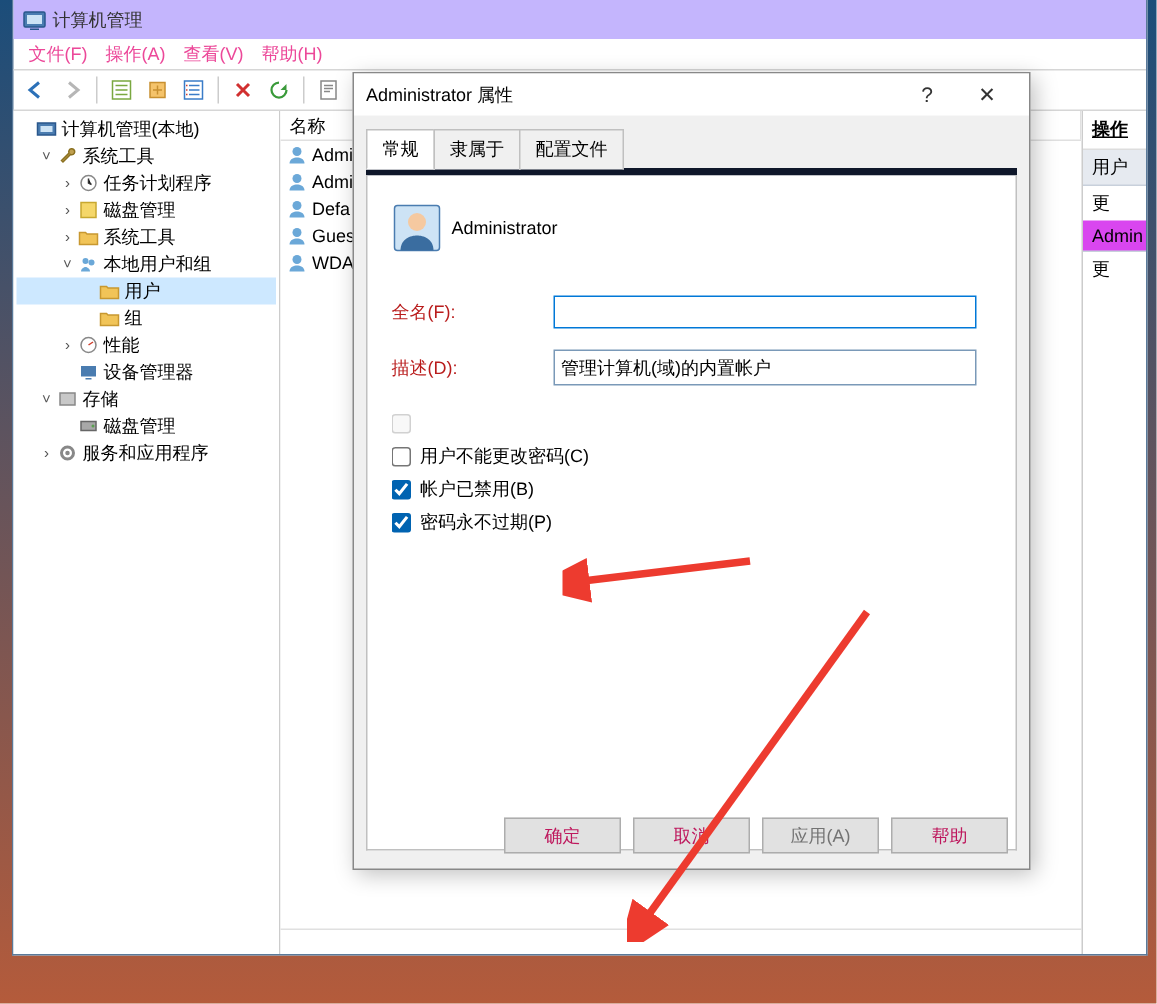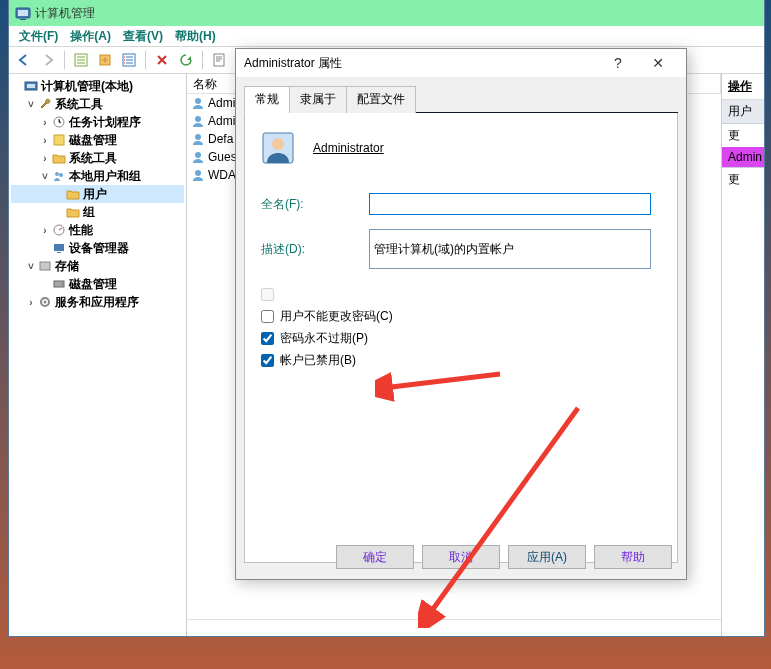--- a/index.html
+++ b/index.html
@@ -1,29 +1,29 @@
 <!DOCTYPE html>
 <html><head>
 <meta charset="utf-8">
 <style>
   * { box-sizing: border-box; margin: 0; padding: 0; font-family: "Microsoft YaHei", "Segoe UI", sans-serif; font-size: 12px; }
   body { background: linear-gradient(#1b4d7a, #b45b3b); width: 771px; height: 669px; overflow: hidden; position: relative; }
 
   
   .mgmt-window { position: absolute; left: 8px; top: 0; width: 757px; height: 637px; background: #fff; border: 1px solid #5a7a9a; border-top: none; }
-  .mgmt-titlebar { height: 26px; background: #86efac; display: flex; align-items: center; padding: 0 6px; gap: 4px; color: #333; }
+  .mgmt-titlebar { height: 26px; background: #c4b5fd; display: flex; align-items: center; padding: 0 6px; gap: 4px; color: #333; }
   .mgmt-titlebar .icon-sm { width: 16px; height: 16px; }
   .menubar { height: 20px; display: flex; padding: 0 4px; }
-  .menubar .menu-item { padding: 2px 6px; color: #0f766e; cursor: default; font-weight: bold; }
+  .menubar .menu-item { padding: 2px 6px; color: #ec4899; cursor: default; }
   .toolbar { height: 28px; border-top: 1px solid #d6d6d6; border-bottom: 1px solid #d6d6d6; display: flex; align-items: center; padding: 0 4px; gap: 2px; }
   .tb-btn { width: 22px; height: 22px; display: flex; align-items: center; justify-content: center; border: 1px solid transparent; }
   .tb-sep { width: 1px; height: 18px; background: #ccc; margin: 0 3px; }
 
   .mgmt-body { position: absolute; left:0; top:74px; bottom:0; right:0; display: flex; }
-  .tree-pane { width: 178px; border-right: 1px solid #ccc; background: #fff; overflow: hidden; font-weight: bold; }
+  .tree-pane { width: 178px; border-right: 1px solid #ccc; background: #fff; overflow: hidden; }
   .list-pane { flex: 1; border-right: 1px solid #ccc; background: #fff; position: relative; }
   .right-pane { width: 42px; background: #fff; overflow: hidden; }
 
   
   .tree { padding: 3px 2px; }
   .tree .node { display: flex; align-items: center; height: 18px; white-space: nowrap; cursor: default; }
   .tree .node .exp { width: 12px; text-align: center; color: #555; font-size: 10px; }
   .tree .node .ico { width: 16px; height: 16px; display: inline-flex; align-items: center; justify-content: center; margin-right: 2px; }
   .tree .node.sel { background: #cde8ff; }
   .tree .depth1 { padding-left: 0px; }
@@ -41,37 +41,37 @@
   .right-head { background: #fff; padding: 4px 6px; font-weight: 700; border-bottom: 1px solid #ddd; text-decoration: underline; }
   .right-tabhead { background: #e6eaf0; padding: 3px 6px; border-bottom: 1px solid #c8d0db; }
   .right-item { padding: 3px 6px; white-space: nowrap; overflow: hidden; }
 
   
   .dialog { position: absolute; left: 235px; top: 48px; width: 452px; height: 532px; background: #f0f0f0; border: 1px solid #888; box-shadow: 3px 3px 14px rgba(0,0,0,0.25); }
   .dlg-titlebar { height: 28px; background: #fff; display: flex; align-items: center; padding: 0 8px; font-size: 12px; }
   .dlg-titlebar .spacer { flex: 1; }
   .dlg-help, .dlg-close { width: 40px; height: 22px; display: flex; align-items: center; justify-content: center; color: #333; font-size: 14px; }
   .dlg-body { position: absolute; top: 28px; left: 0; right: 0; bottom: 0; padding: 8px 8px 0 8px; }
-  .tabs { border-bottom: 1px solid #0f172a; display: flex; }
+  .tabs { border-bottom: 5px solid #0f172a; display: flex; }
   .tab { padding: 4px 10px; border: 1px solid #c0c0c0; border-bottom: none; margin-right: -1px; background: #f0f0f0; position: relative; top: 1px; }
   .tab.active { background: #fff; border-bottom: 1px solid #fff; }
   .tab-panel { background: #fff; border: 1px solid #c0c0c0; border-top: none; height: 450px; position: relative; padding: 14px 16px; }
-  .user-head { display: flex; align-items: center; gap: 18px; margin-bottom: 28px; margin-top: 4px; text-decoration: underline; }
+  .user-head { display: flex; align-items: center; gap: 6px; margin-bottom: 28px; margin-top: 4px; }
   .user-avatar { width: 34px; height: 34px; }
   .form-row { display: flex; align-items: center; margin-bottom: 14px; }
-  .form-row label { width: 108px; color: #0f766e; }
+  .form-row label { width: 108px; color: #b91c1c; }
   .form-row input[type=text] { flex: 1; height: 22px; border: 1px solid #7a99b8; padding: 2px 4px; margin-right: 10px; background: #fff; }
-  .form-row.desc input[type=text] { height: 40px; }
+  .form-row.desc input[type=text] { height: 24px; }
   .chk-list { margin-top: 12px; }
   .chk { display: flex; align-items: center; height: 22px; gap: 6px; }
   .chk input { width: 13px; height: 13px; accent-color: #0063b1; }
   .chk.disabled { color: #8b8b8b; }
   .dlg-buttons { position: absolute; bottom: 10px; right: 14px; display: flex; gap: 8px; }
-  .btn { width: 78px; height: 24px; background: #e1e1e1; border: 1px solid #adadad; color: #6d28d9; }
-  .btn:disabled { color: #0c4a6e; }
+  .btn { width: 78px; height: 24px; background: #e1e1e1; border: 1px solid #adadad; color: #be185d; }
+  .btn:disabled { color: #737373; }
 
   .arrow { position: absolute; pointer-events: none; }
 
   .list-pane::after { content: ""; position: absolute; bottom: 0; left:0; right:0; height: 16px; border-top: 1px solid #e0e0e0; }
 </style>
 </head>
 <body>
 
 <div class="mgmt-window">
   <div class="mgmt-titlebar">
@@ -370,25 +370,25 @@
       <div class="chk-list">
         <div class="chk disabled">
           <input type="checkbox" disabled="" style="">
         </div>
         <div class="chk">
           <input type="checkbox" style="">
           <span>用户不能更改密码(C)</span>
         </div>
         <div class="chk">
           <input type="checkbox" checked="" style="">
-          <span>密码永不过期(P)</span>
+          <span>帐户已禁用(B)</span>
         </div>
         <div class="chk">
           <input type="checkbox" checked="" style="">
-          <span>帐户已禁用(B)</span>
+          <span>密码永不过期(P)</span>
         </div>
       </div>
     </div>
     <div class="dlg-buttons">
       <button class="btn">确定</button>
       <button class="btn">取消</button>
       <button class="btn" disabled="">应用(A)</button>
       <button class="btn">帮助</button>
     </div>
   </div>

